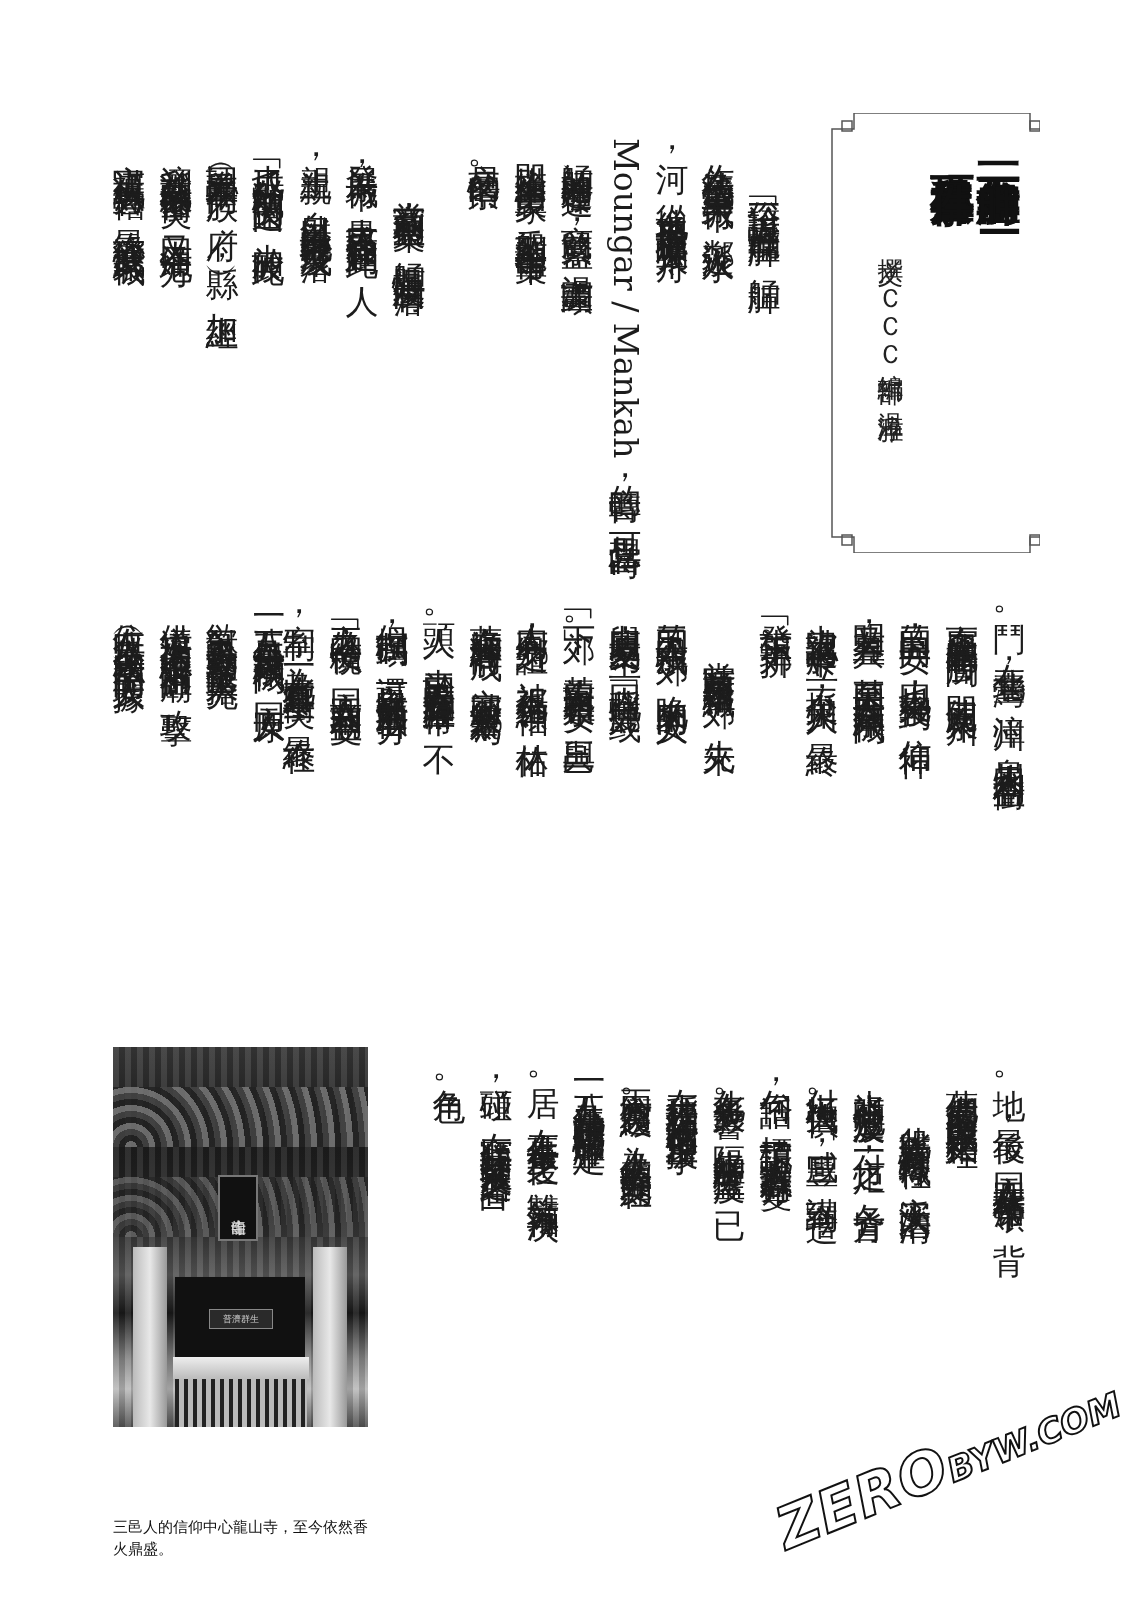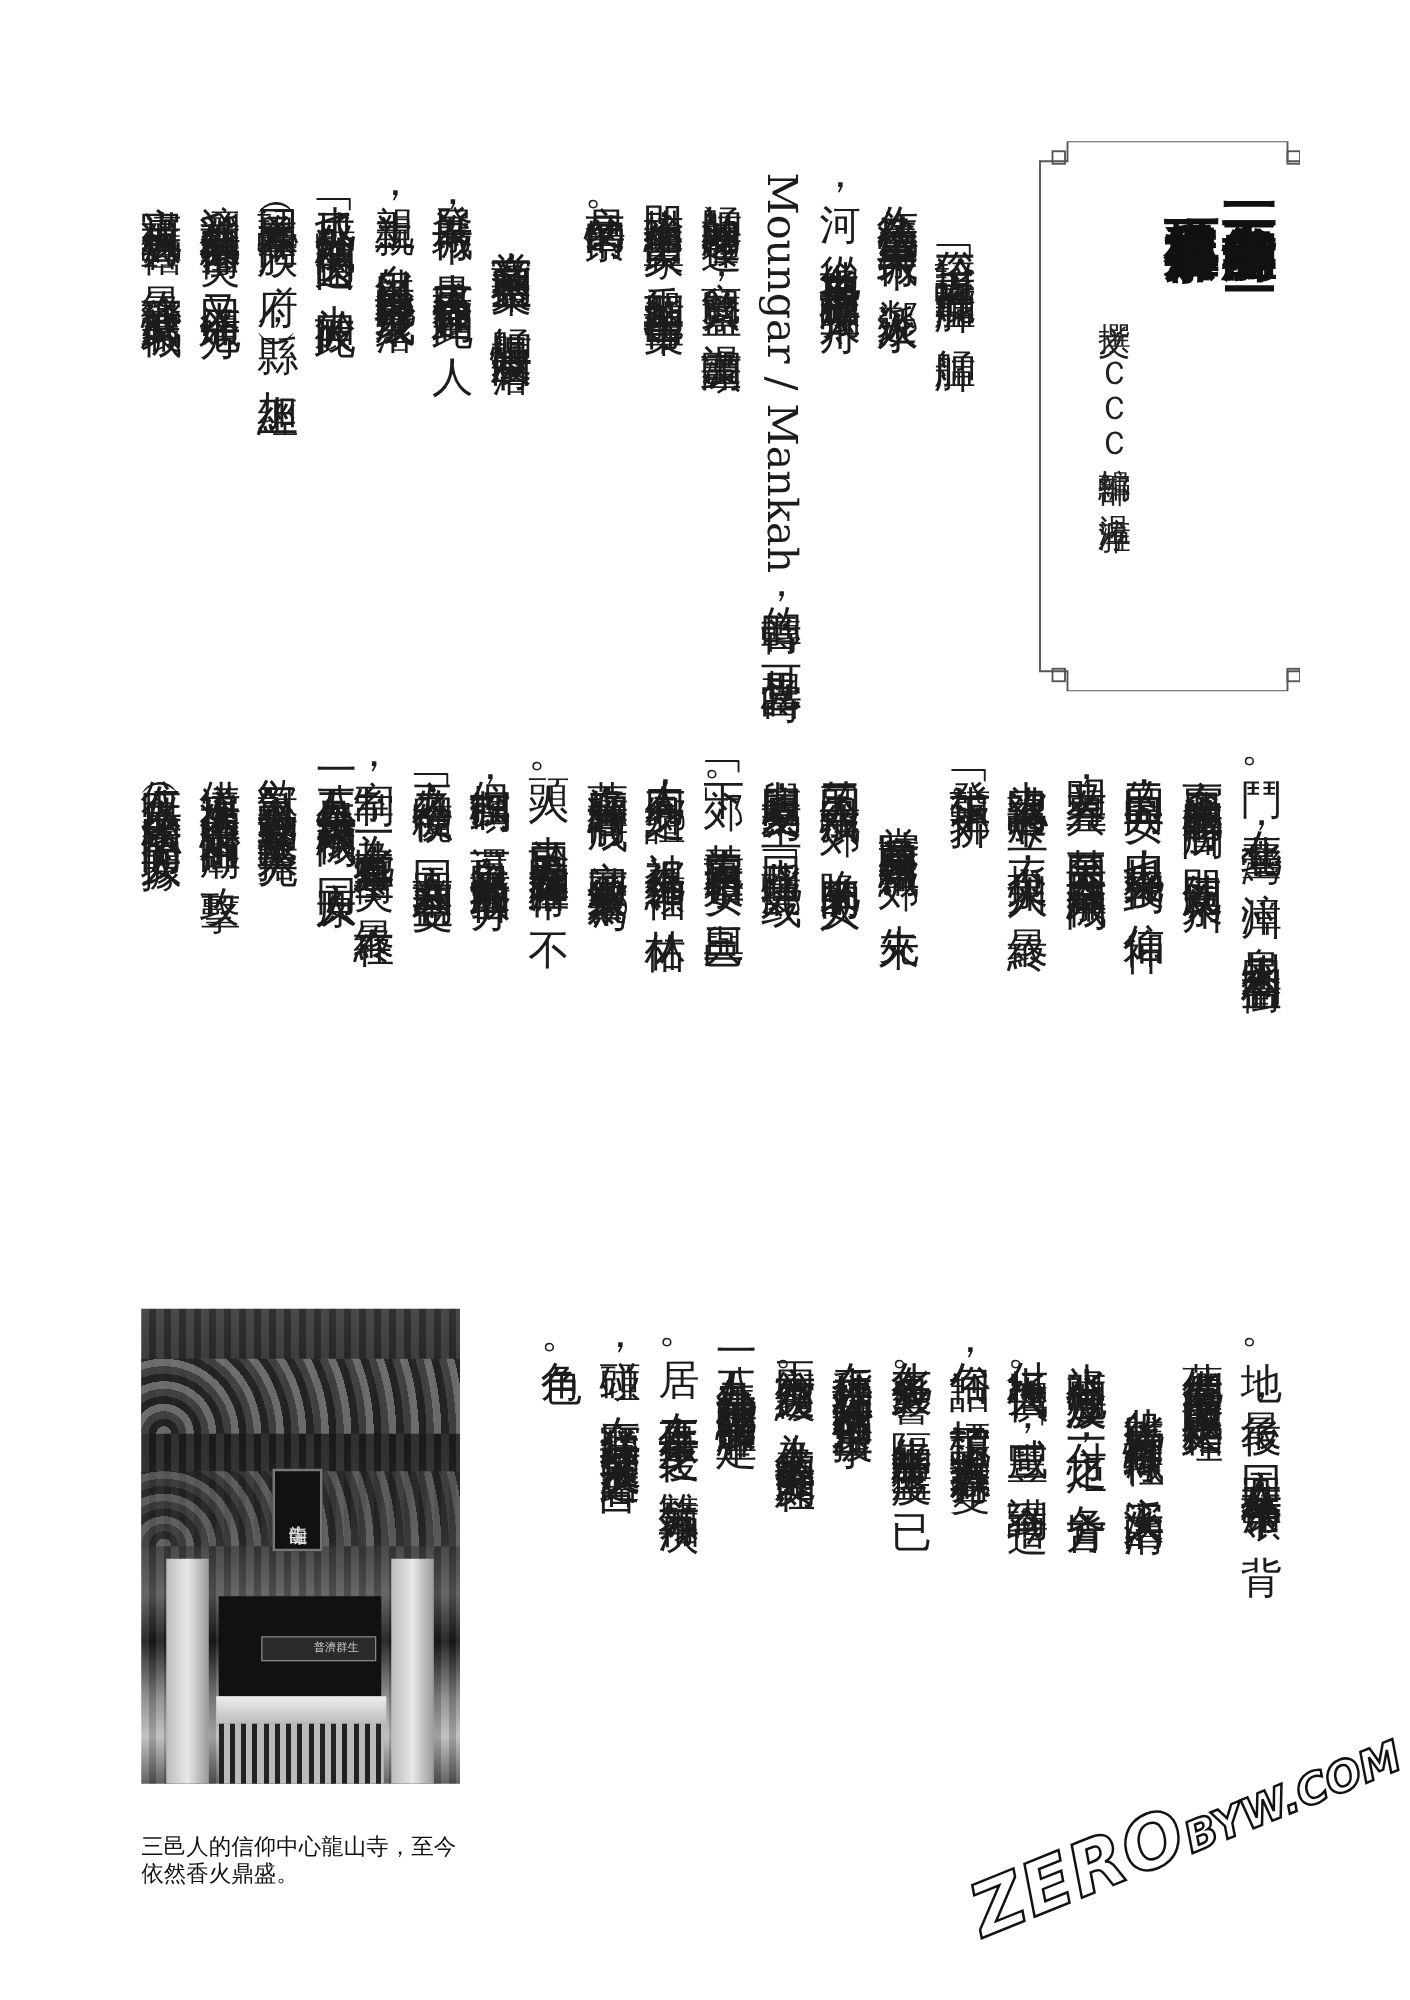--- a/index.html
+++ b/index.html
@@ -56,31 +56,31 @@
     writing-mode:vertical-rl; text-orientation:upright;
     color:#ddd; font-size:15px; line-height:1; text-align:center;
     display:flex; align-items:center; justify-content:center;
   }
   .photo .pillar { position:absolute; top:200px; width:34px; height:180px; background:linear-gradient(90deg,#bbb,#e8e8e8,#999); }
   .photo .inner {
     position:absolute; left:62px; top:230px; width:130px; height:80px; background:#111;
   }
   .photo .inner-plaque {
     position:absolute; left:96px; top:262px; width:62px; height:18px; background:#2a2a2a; border:1px solid #888;
-    color:#ccc; font-size:9px; text-align:center; line-height:18px;padding-left:28px;
+    color:#ccc; font-size:9px; text-align:center; line-height:18px;
   }
   .photo .roof { position:absolute; left:60px; top:310px; width:136px; height:22px; background:linear-gradient(#eee,#bbb); }
   .photo .lattice {
     position:absolute; left:62px; top:332px; width:132px; height:48px;
     background:repeating-linear-gradient(90deg,#222 0 4px,#bbb 4px 9px);
   }
   .caption {
-    position:absolute; left:113px; top:1468px; width:260px;
-    font-family:Liberation Mono, monospace;
-    font-size:18px; line-height:22px; color:#111;
+    position:absolute; left:113px; top:1516px; width:260px;
+    font-family:Liberation Serif, serif;
+    font-size:15px; line-height:22px; color:#111;
   }
   .watermark {
     position:absolute; left:792px; top:1495px;
     transform:rotate(-22deg); transform-origin:left bottom;
     font-family:"DejaVu Sans","Liberation Sans",sans-serif;
     font-weight:bold; font-style:italic;
     color:#fff; -webkit-text-stroke:2px #111;
     white-space:nowrap;
   }
   .watermark .big { font-size:58px; letter-spacing:1px; }

